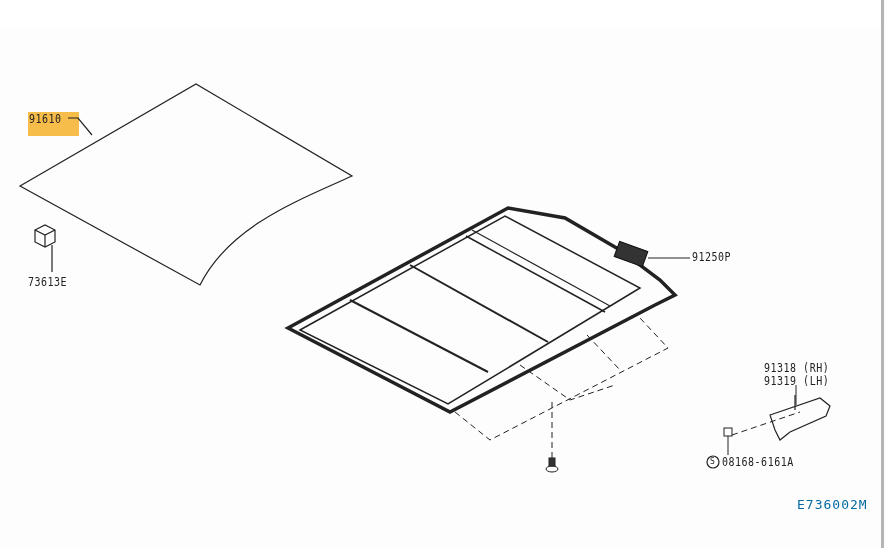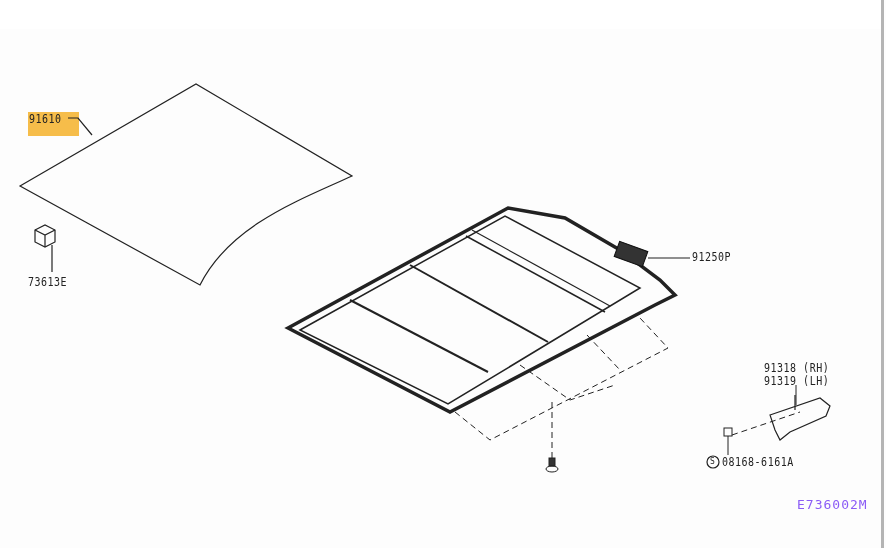--- a/index.html
+++ b/index.html
@@ -2,21 +2,21 @@
 <html><head>
 <meta charset="utf-8">
 <style>
   html, body { margin: 0; padding: 0; }
   body { width: 886px; height: 548px; background: #fdfdfd; overflow: hidden; position: relative; font-family: "DejaVu Sans Mono", monospace; }
   .top-band { position: absolute; left: 0; top: 0; width: 882px; height: 29px; background: #ffffff; }
   .right-border { position: absolute; left: 881px; top: 0; width: 3px; height: 548px; background: #b4b4b4; }
   svg.diagram { position: absolute; left: 0; top: 0; }
   .label { position: absolute; font-size: 10px; color: #222; letter-spacing: 0.5px; white-space: nowrap; transform: scaleY(1.15); transform-origin: left top; }
   .highlight { position: absolute; background: #f6bd4a; }
-  .code { position: absolute; font-size: 13px; color: #8b5cf6; letter-spacing: 1px; }
+  .code { position: absolute; font-size: 13px; color: #0369a1; letter-spacing: 1px; }
 </style>
 </head>
 <body>
 
 <div class="top-band"></div>
 <div class="right-border"></div>
 
 <div class="highlight" style="left:28px;top:112px;width:51px;height:24px;"></div>
 
 <svg class="diagram" width="886" height="548" viewBox="0 0 886 548">

